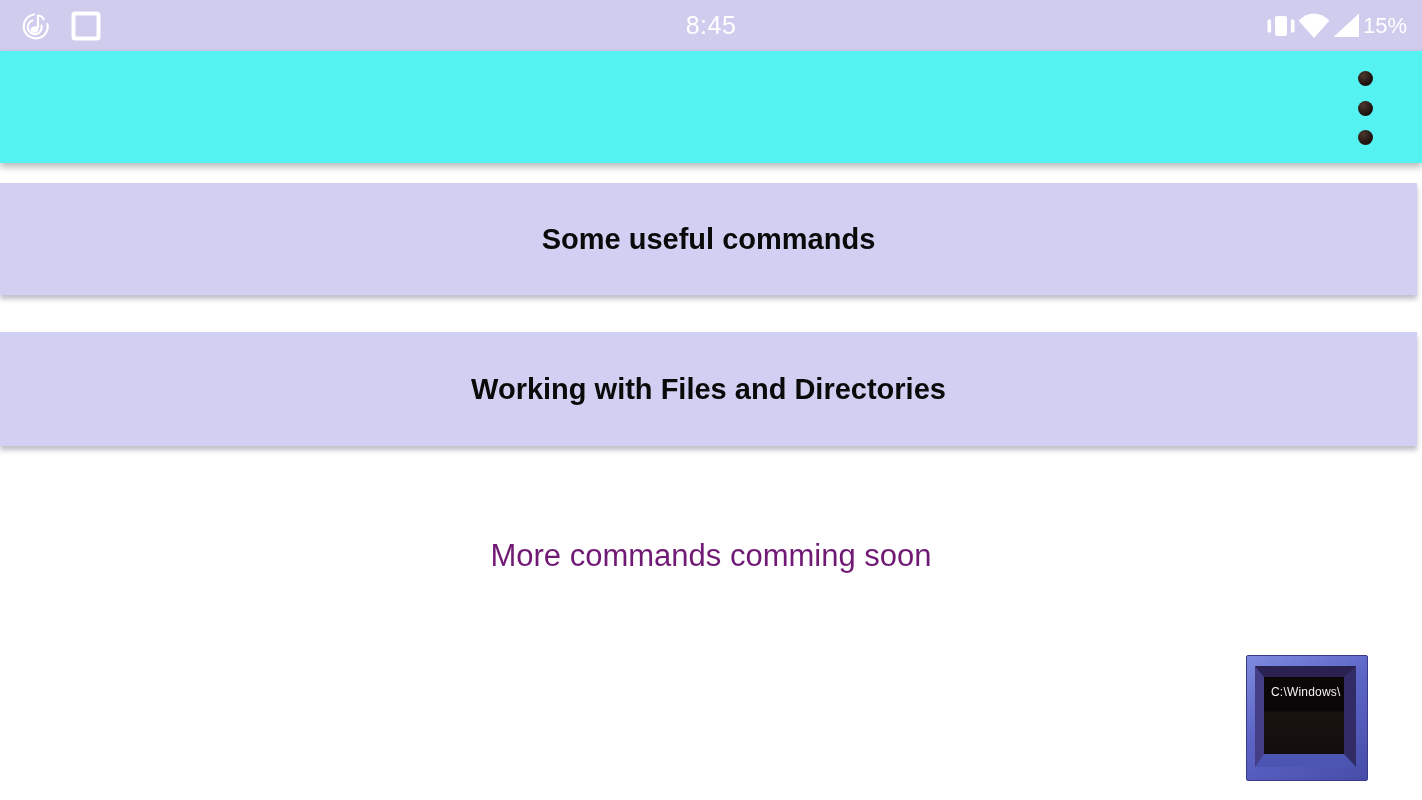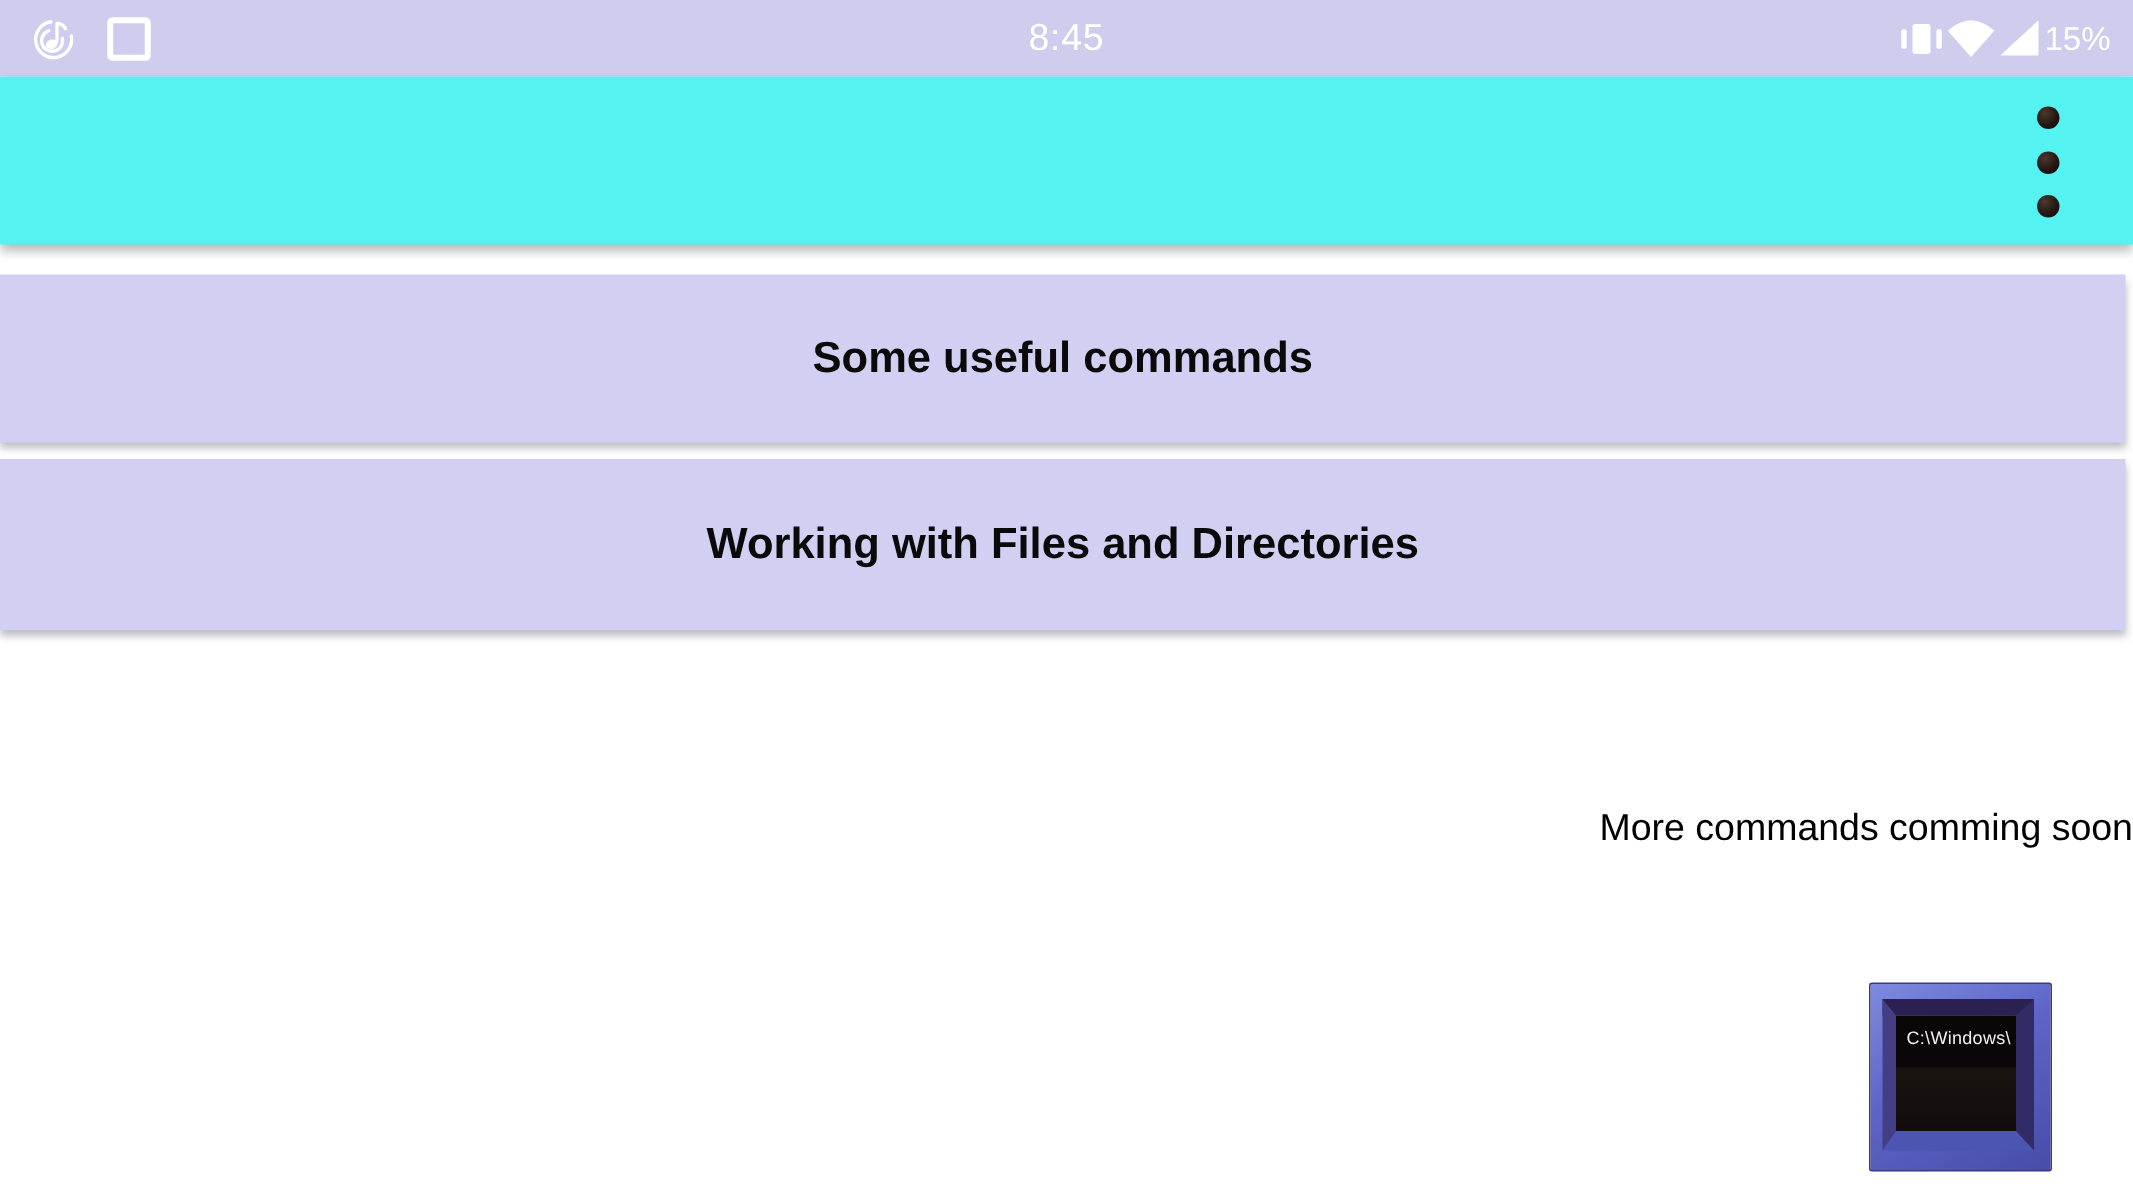--- a/index.html
+++ b/index.html
@@ -47,26 +47,26 @@
   
   .card{
     position:absolute;left:0;width:1417px;height:112px;
     background:#d2d0f2;
     box-shadow:0 4px 5px rgba(90,90,110,.40);
     display:flex;align-items:center;justify-content:center;
     cursor:pointer;
   }
   .card-label{font-size:29px;font-weight:700;color:#0a0a0a;}
   .card1{top:183px;}
-  .card2{top:306px;height:114px;}
+  .card2{top:332px;height:114px;}
 
   
   .note{
     position:absolute;left:0;top:538px;width:100%;
-    text-align:right;font-size:25px;font-weight:400;color:#000000;
+    text-align:center;font-size:31px;font-weight:400;color:#701a75;
   }
 
   
   .cmd-frame{
     position:absolute;left:1246px;top:655px;width:122px;height:126px;
     background:linear-gradient(150deg,#7e8ade 0%,#5c65c6 45%,#474ca8 100%);
     border:1px solid #3a3a88;border-radius:2px;box-sizing:border-box;
   }
   .cmd-bevel{
     position:absolute;left:8px;top:10px;right:11px;bottom:13px;

